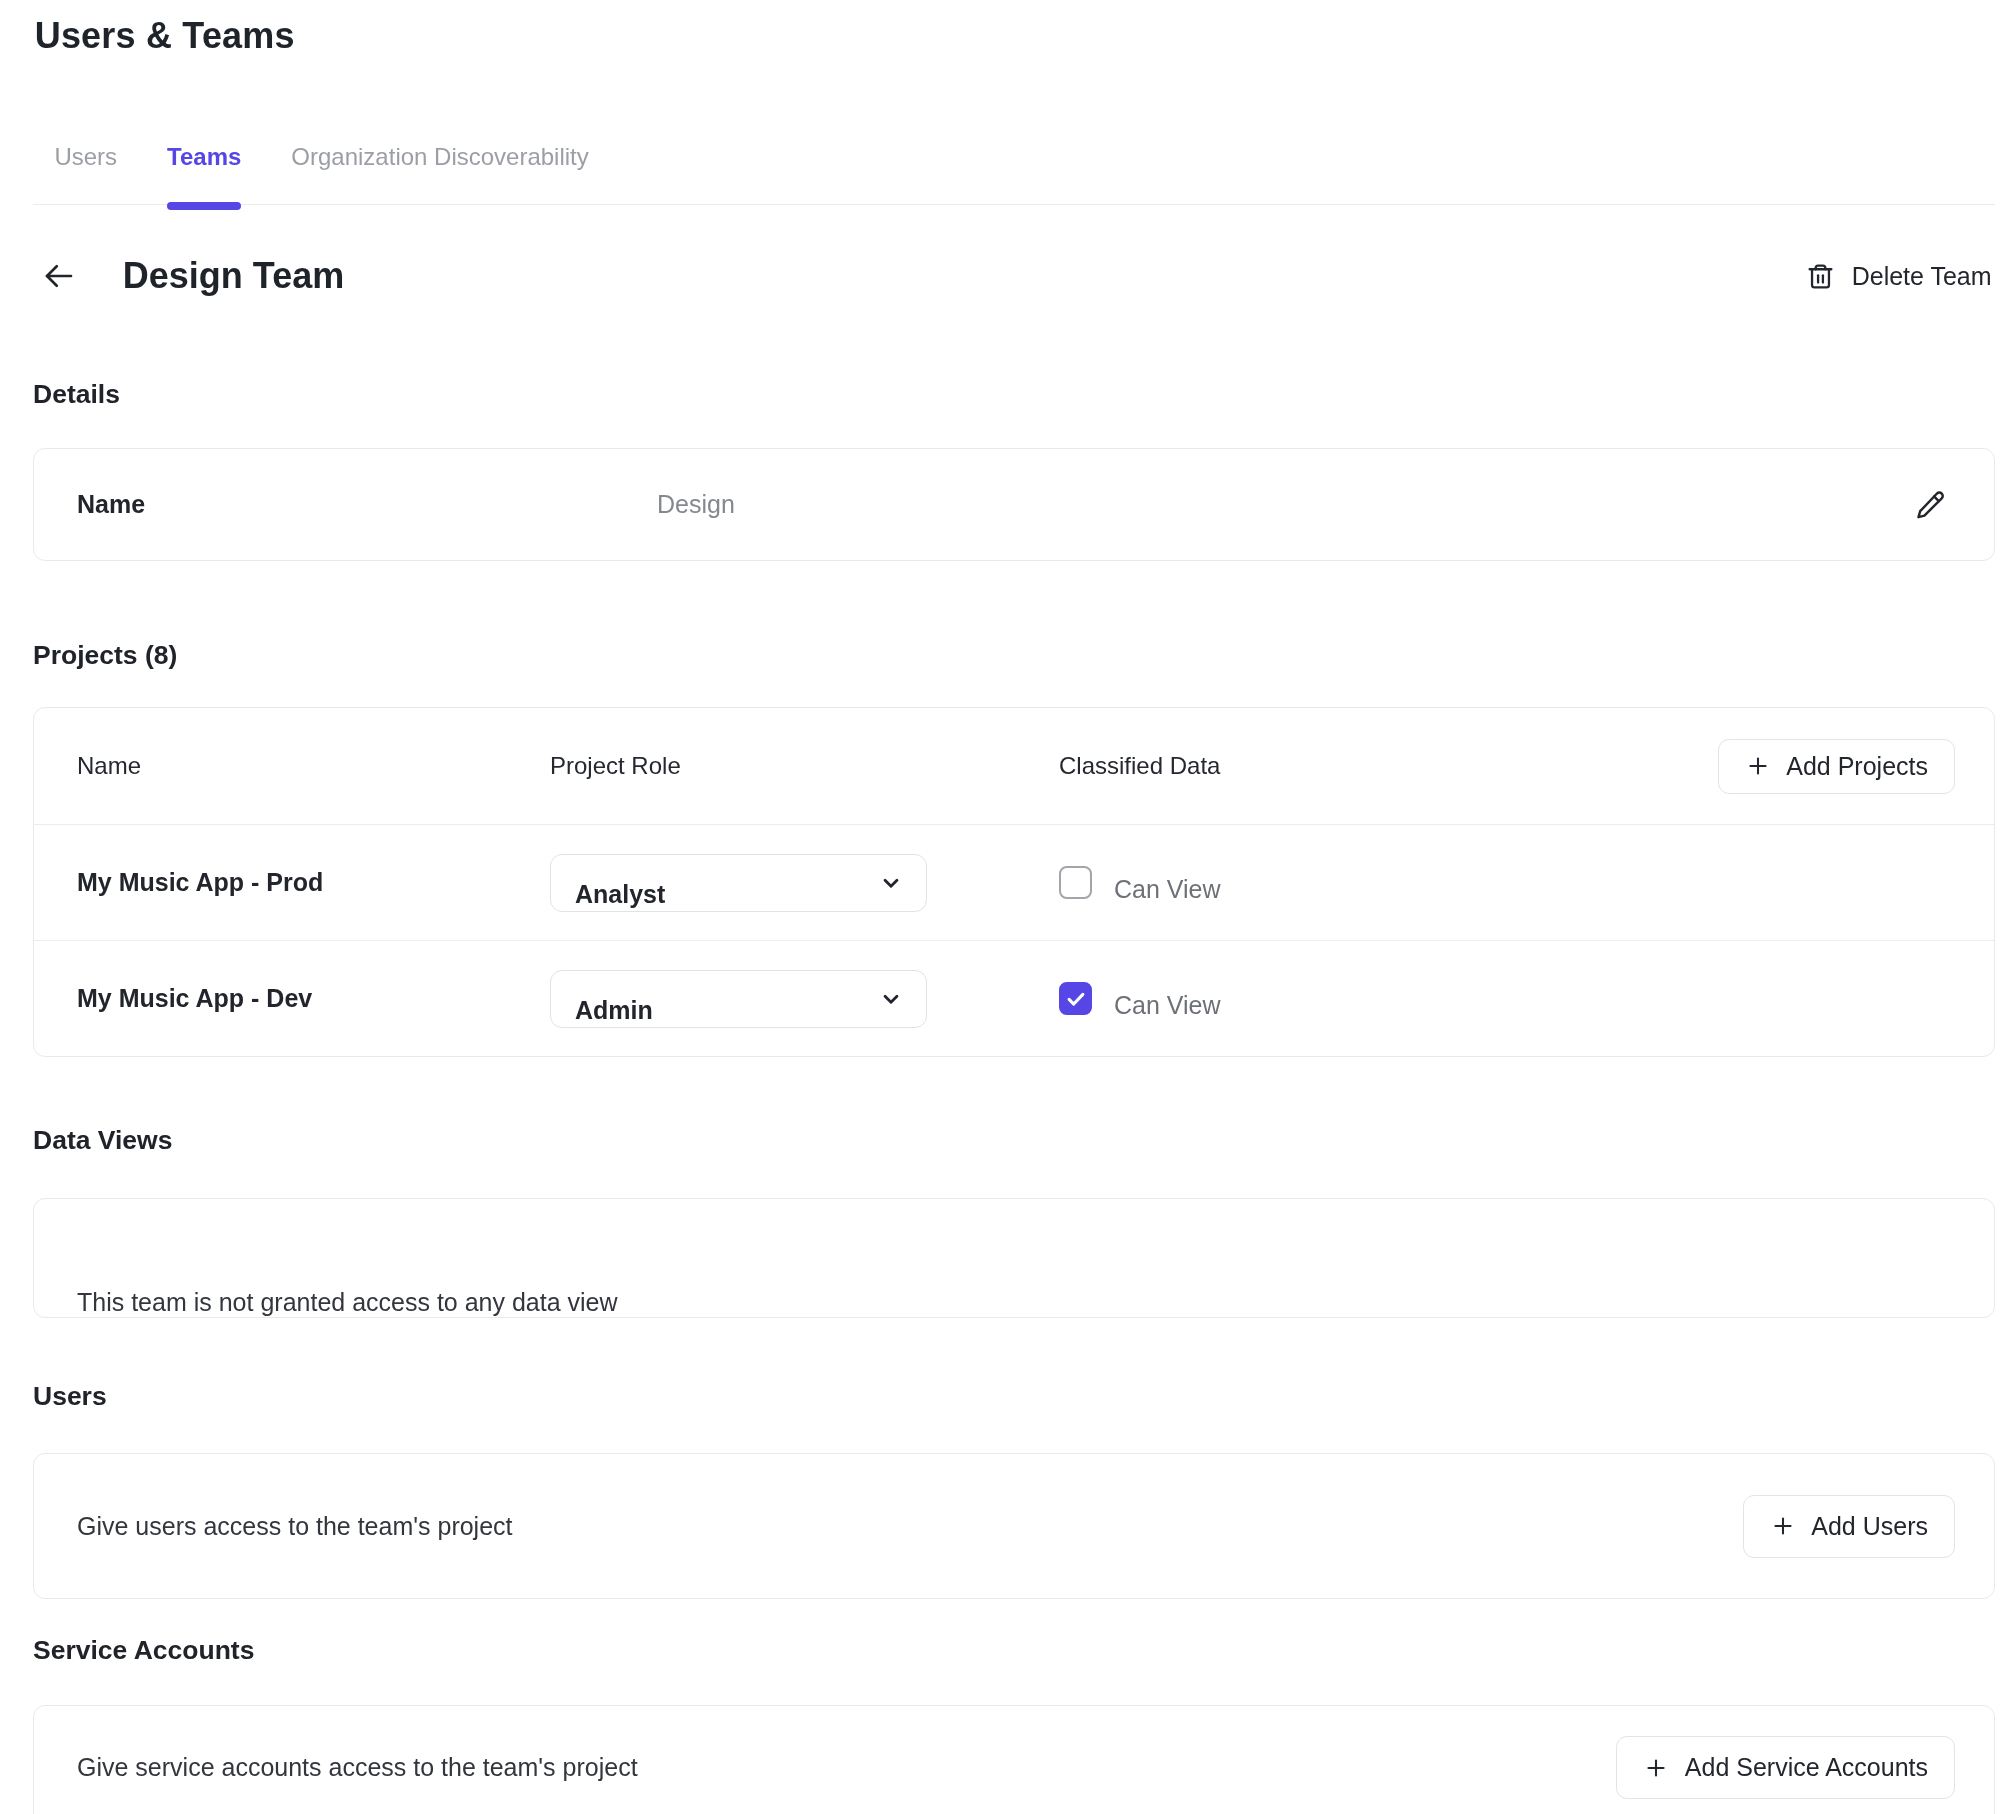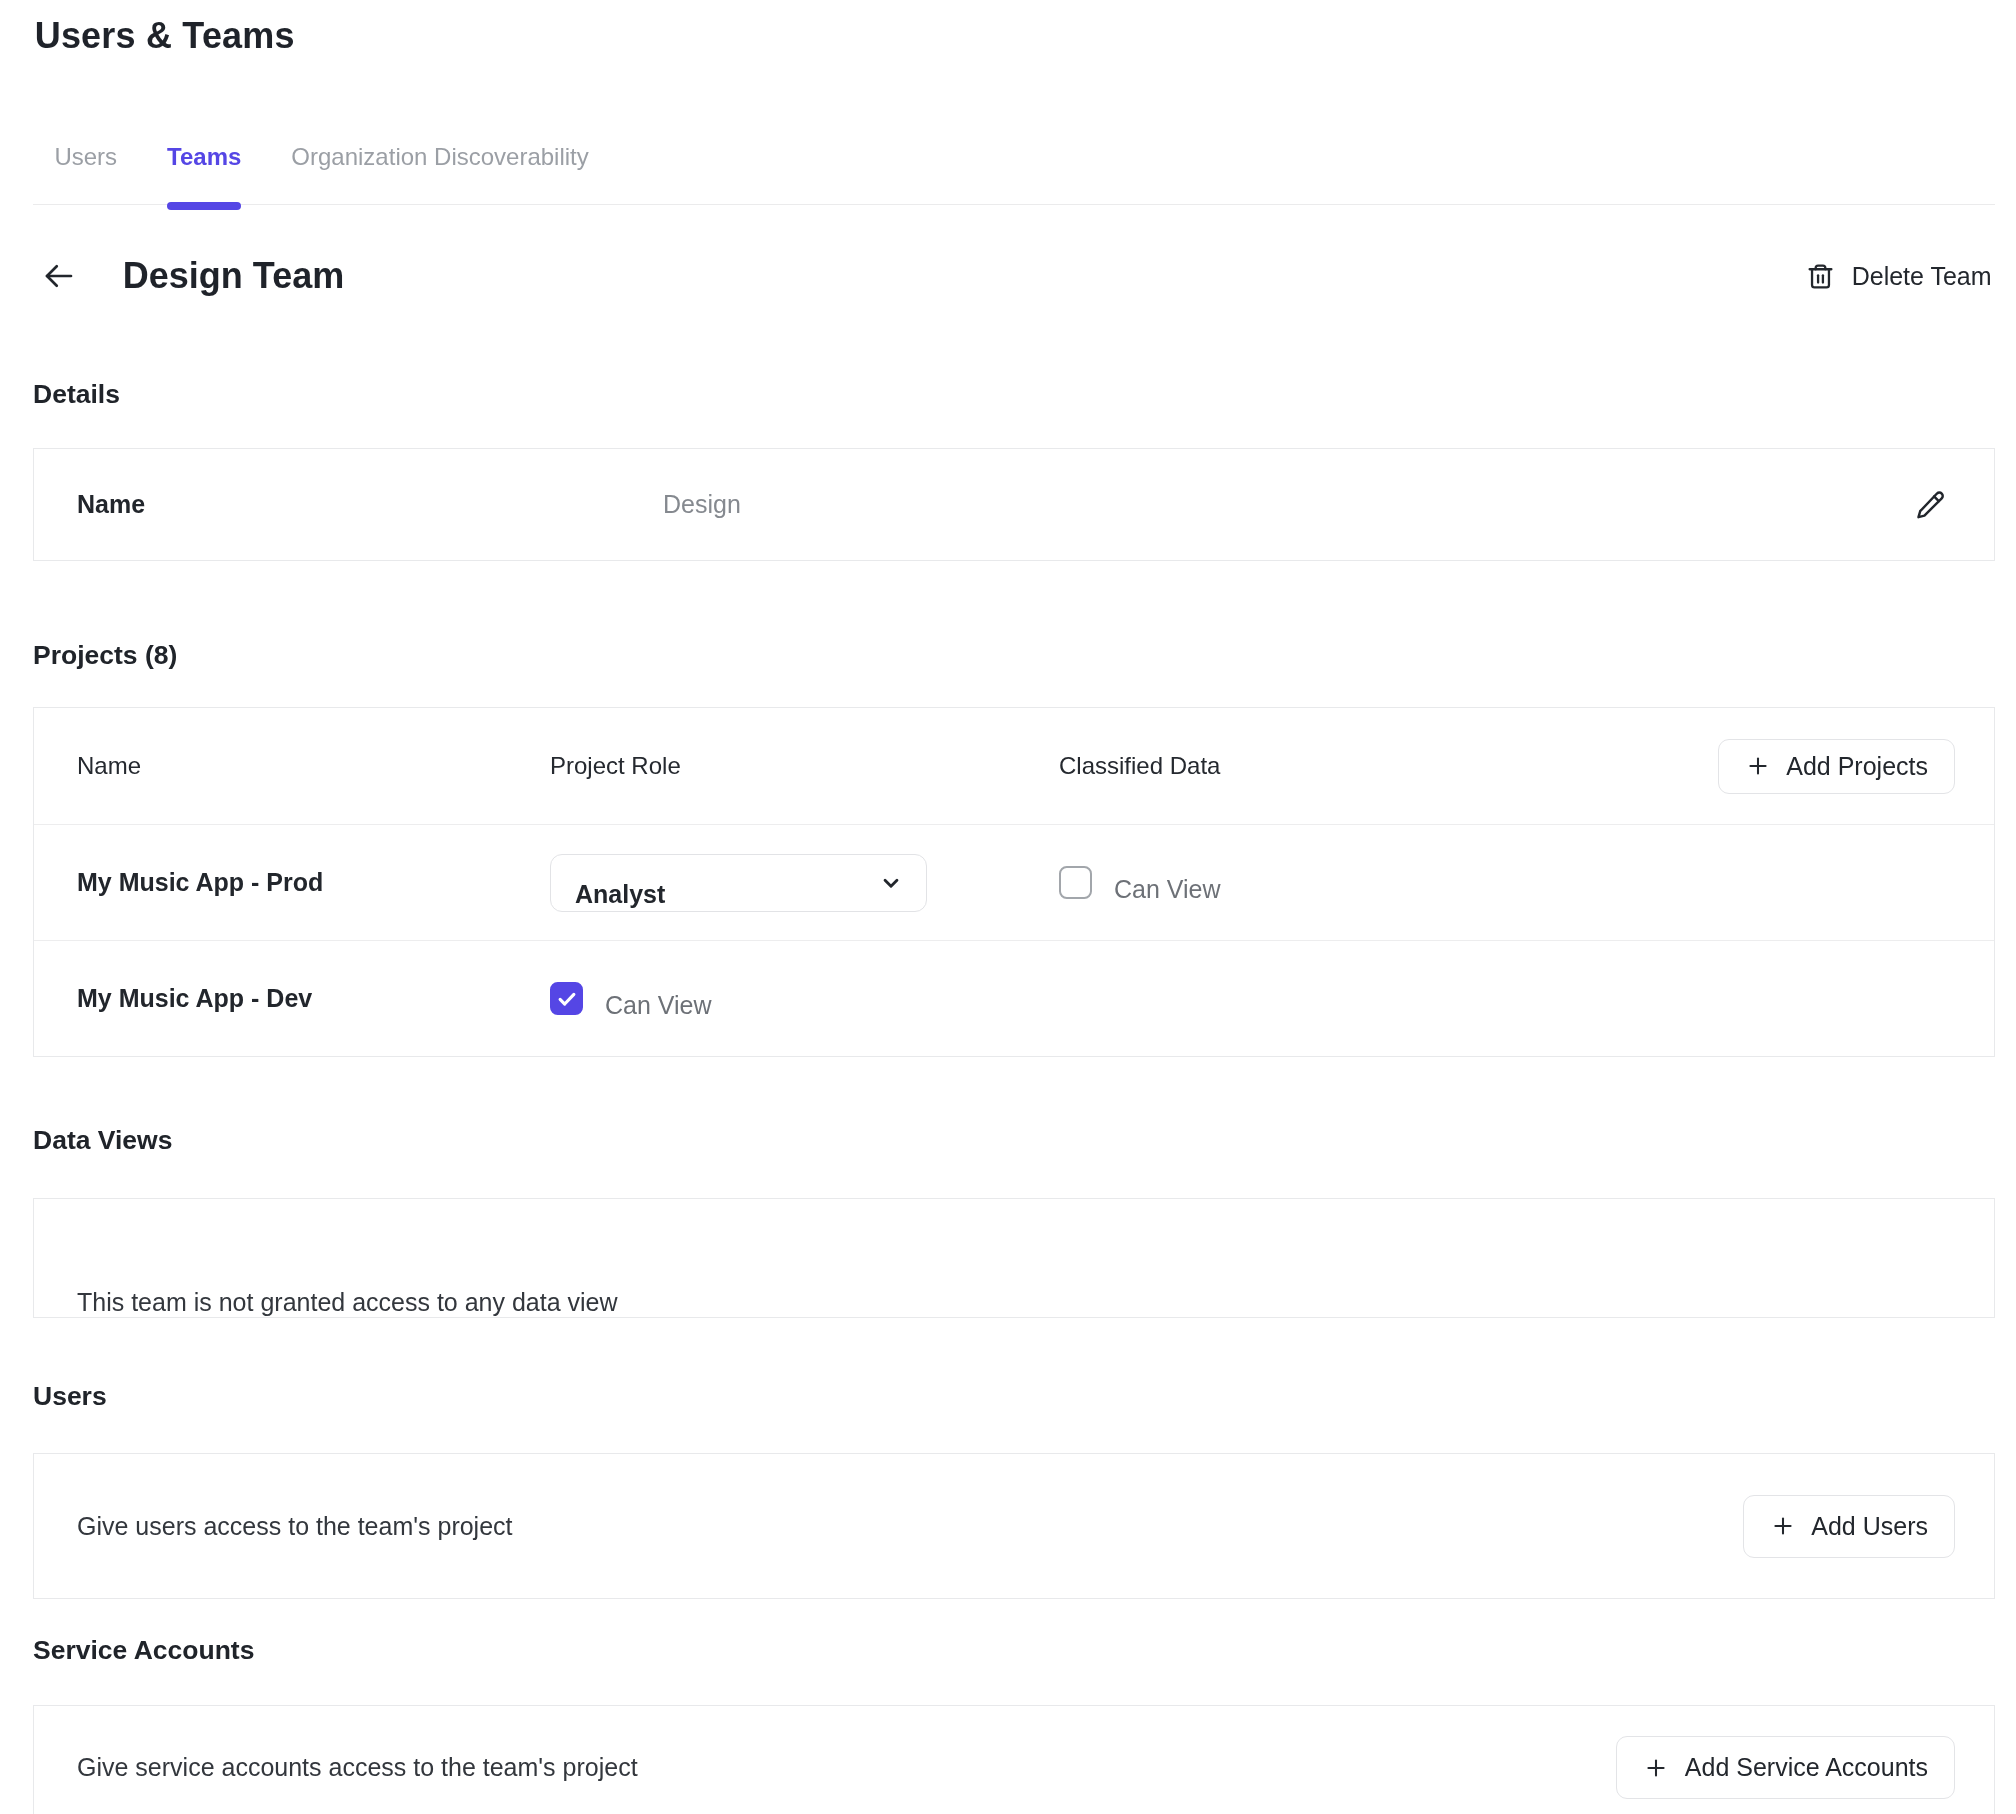--- a/index.html
+++ b/index.html
@@ -30,21 +30,21 @@
   .team-title { font-size:36px; font-weight:700; color:#1f232a; margin-left:45px; }
   .delete-btn { margin-left:auto; display:flex; align-items:center; gap:17px; cursor:pointer; margin-right:3.4px;justify-content:flex-end; }
   .delete-btn span { font-size:25px; font-weight:500; color:#23272d; }
 
   
   .section-heading { font-size:26.5px; font-weight:700; color:#20242a; }
 
   
   .card {
     width:1962px; background:#fff;
-    border:1.7px solid #e8e9eb; border-radius:0;gap:6px;
+    border:1.7px solid #e8e9eb; border-radius:12px;
   }
 
   
   .details-heading { margin-top:82px; }
   .details-card { margin-top:38px; height:113px; display:grid;
     grid-template-columns:580px 1fr auto; align-items:center; padding:0 45px 0 43px; }
   .details-label { font-size:25px; font-weight:600; color:#22262c; }
   .details-value { font-size:25px; color:#85898f; }
   .edit-btn { width:38px; height:38px; display:flex; align-items:center; justify-content:center; cursor:pointer; }
 
@@ -182,20 +182,30 @@
               <path d="m4.5 12.5 5 5L19.5 7"></path>
             </svg>
         </div>
         <span class="check-label">Can View</span>
       </div>
       <div></div>
     </div>
 
     <div class="prow">
       <div class="cell-name">My Music App - Dev</div>
+      <div>
+        <div class="select">
+          <span class="sel-label">Admin</span>
+          <span>
+            <svg width="26" height="26" viewBox="0 0 24 24" fill="none" stroke="#22262c" stroke-width="2.6" stroke-linecap="round" stroke-linejoin="round">
+                <path d="m6.5 9.5 5.5 5.5 5.5-5.5"></path>
+              </svg>
+          </span>
+        </div>
+      </div>
       <div class="checkwrap">
         <div class="checkbox checked">
           <svg width="22" height="22" viewBox="0 0 24 24" fill="none" stroke="#ffffff" stroke-width="3.4" stroke-linecap="round" stroke-linejoin="round">
               <path d="m4.5 12.5 5 5L19.5 7"></path>
             </svg>
         </div>
         <span class="check-label">Can View</span>
       </div>
       <div></div>
     </div>

